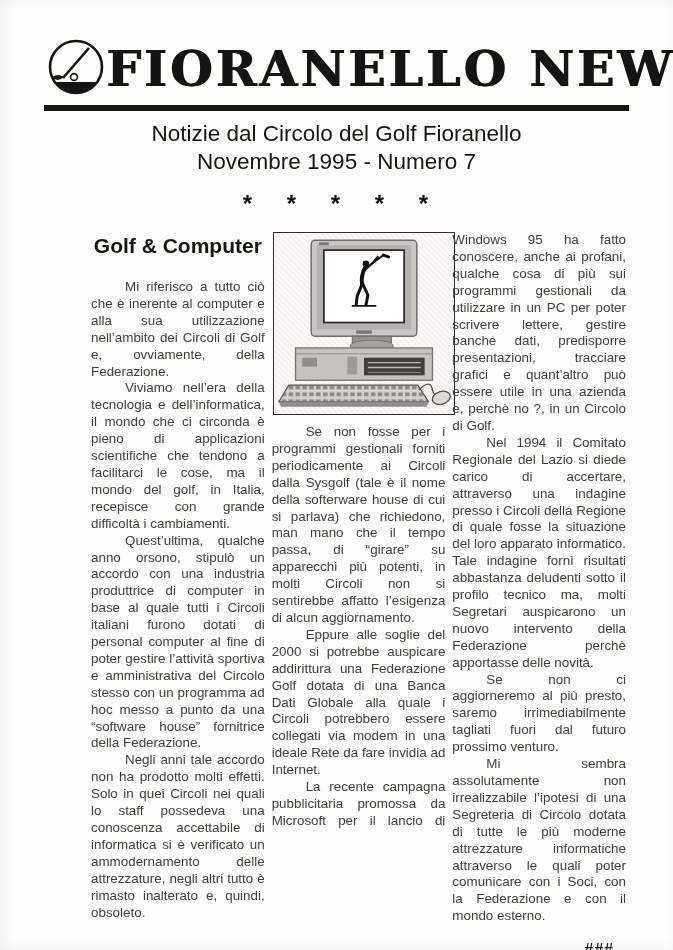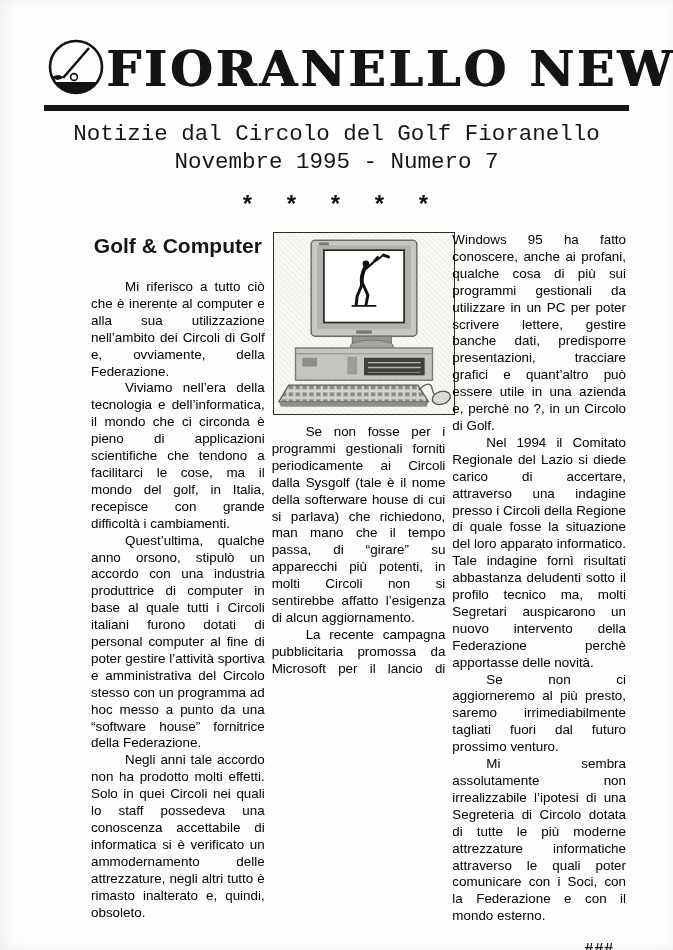--- a/index.html
+++ b/index.html
@@ -36,21 +36,20 @@
     height:6px;background:#161616;
     margin:7px 44px 0 44px;
   }
   
   .subtitle{
     text-align:center;
     font-size:22.5px;
     line-height:28px;
     margin-top:9px;
     color:#161616;
-    font-family:Liberation Mono, monospace;
   }
   .stars{
     text-align:center;
     font-size:24px;
     font-weight:700;
     letter-spacing:2px;
     word-spacing:24px;
     margin-top:14px;
     color:#111;
   }
@@ -68,21 +67,21 @@
     text-align:center;
     margin:2px 0 21px 0;
     color:#161616;
   }
   .col p{
     margin:0;
     font-size:13.4px;
     line-height:16.9px;
     text-align:justify;
     text-indent:34px;
-    color:#000000;
+    color:#404040;
   }
   .col p.cont{text-indent:0;}
   .col p.jlast{text-align-last:justify;}
   .end-mark{
     text-align:right;
     font-weight:700;
     font-size:16px;
     letter-spacing:1px;
     margin-top:16px;
     padding-right:12px;
@@ -190,20 +189,21 @@
             <polygon points="5,172 158,172 156,177 7,177" fill="#8f8d89"></polygon>
           </g>
 
           <g>
             <path d="M148,160 q12,-12 14,0 q1,7 8,5" fill="none" stroke="#55534f" stroke-width="1.4"></path>
             <ellipse cx="171" cy="168" rx="9.5" ry="6.5" transform="rotate(-18 171 168)" fill="#dcdad5" stroke="#55534f" stroke-width="1.3"></ellipse>
           </g>
         </svg>
       </div>
       <p>Se non fosse per i programmi gestionali forniti periodicamente ai Circoli dalla Sysgolf (tale è il nome della softerware house di cui si parlava) che richiedono, man mano che il tempo passa, di “girare” su apparecchi più potenti, in molti Circoli non si sentirebbe affatto l’esigenza di alcun aggiornamento.</p>
+      <p>Eppure alle soglie del 2000 si potrebbe auspicare addirittura una Federazione Golf dotata di una Banca Dati Globale alla quale i Circoli potrebbero essere collegati via modem in una ideale Rete da fare invidia ad Internet.</p>
       <p class="jlast">La recente campagna pubblicitaria promossa da Microsoft per il lancio di</p>
     </div>
 
     <div class="col">
       <p class="cont">Windows 95 ha fatto conoscere, anche ai profani, qualche cosa di più sui programmi gestionali da utilizzare in un PC per poter scrivere lettere, gestire banche dati, predisporre presentazioni, tracciare grafici e quant’altro può essere utile in una azienda e, perchè no ?, in un Circolo di Golf.</p>
       <p>Nel 1994 il Comitato Regionale del Lazio si diede carico di accertare, attraverso una indagine presso i Circoli della Regione di quale fosse la situazione del loro apparato informatico. Tale indagine fornì risultati abbastanza deludenti sotto il profilo tecnico ma, molti Segretari auspicarono un nuovo intervento della Federazione perchè apportasse delle novità.</p>
       <p>Se non ci aggiorneremo al più presto, saremo irrimediabilmente tagliati fuori dal futuro prossimo venturo.</p>
       <p>Mi sembra assolutamente non irrealizzabile l’ipotesi di una Segreteria di Circolo dotata di tutte le più moderne attrezzature informatiche attraverso le quali poter comunicare con i Soci, con la Federazione e con il mondo esterno.</p>
       <div class="end-mark">###</div>
     </div>

